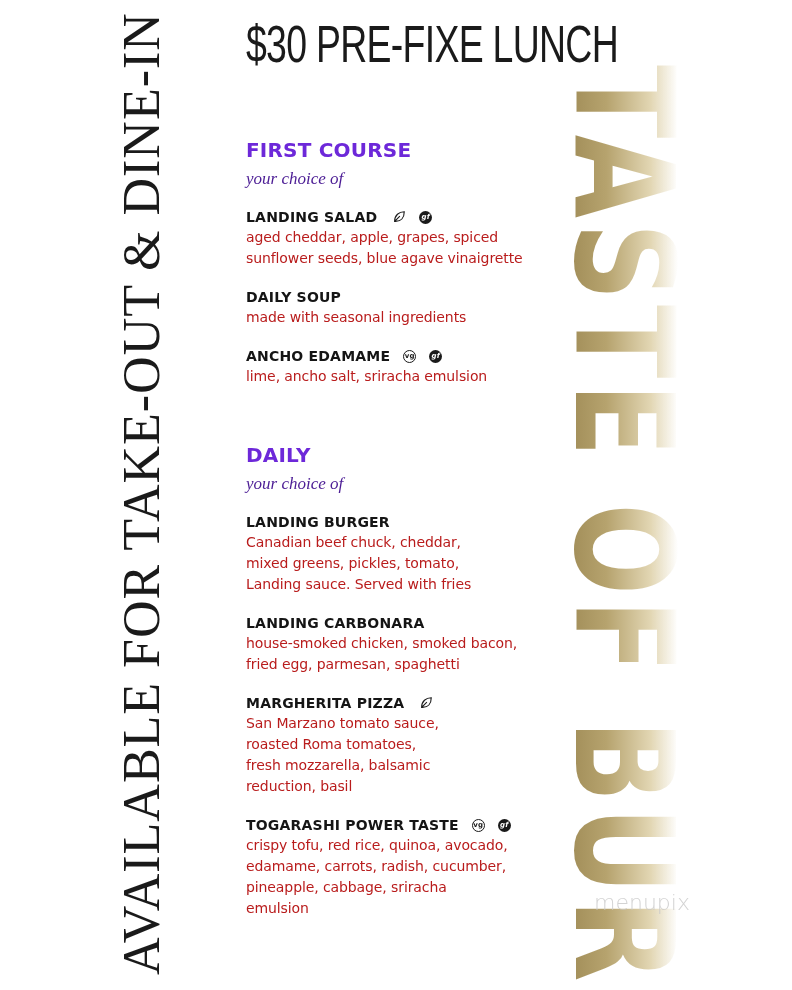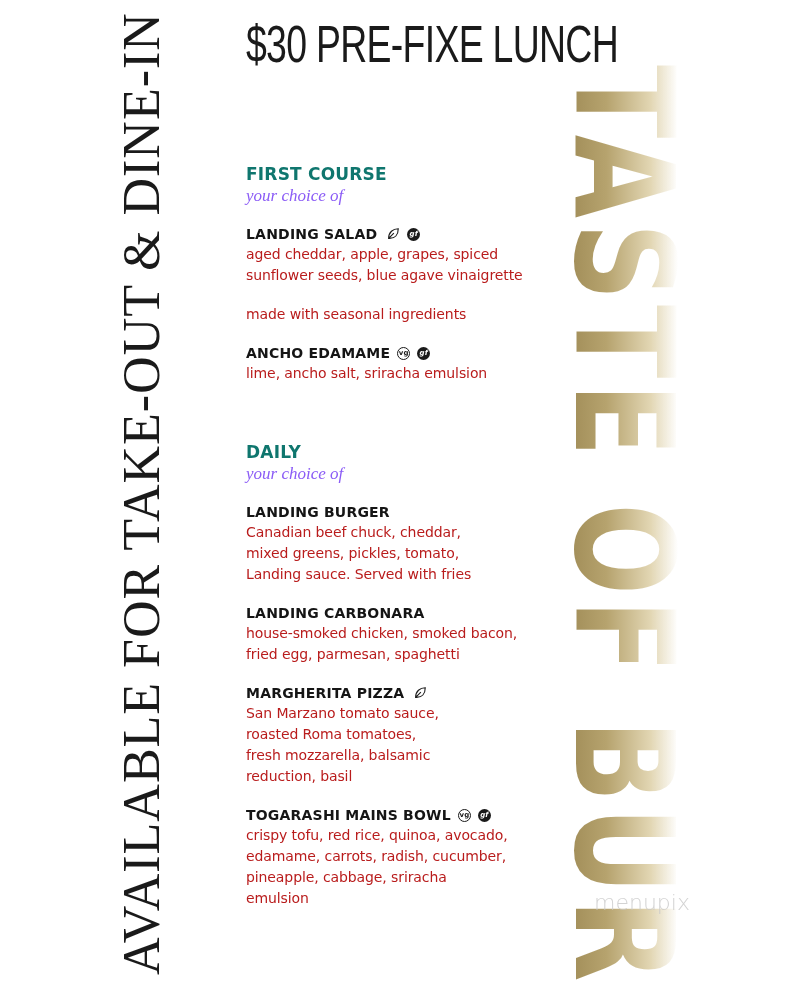--- a/index.html
+++ b/index.html
@@ -44,32 +44,32 @@
   .watermark {
     position:absolute; left:566px; top:890px;
     font-family:"DejaVu Sans", sans-serif; font-size:22px; font-weight:300;
     color:rgba(200,200,200,0.8); letter-spacing:0px;margin-left:28px;
   }
 
   
   .menu { position:absolute; left:246px; top:140px; width:320px; }
   .section { }
   .section-title {
-    font-family:"DejaVu Sans", sans-serif; font-weight:700; font-size:17px;
-    color:#0f766e; letter-spacing:0.2px; line-height:20px;margin-top:24px;
+    font-family:"DejaVu Sans", sans-serif; font-weight:700; font-size:20px;
+    color:#6d28d9; letter-spacing:0.2px; line-height:20px;
   }
   .section-sub {
     font-family:"Liberation Serif", "DejaVu Serif", serif; font-style:italic;
-    font-size:17px; color:#8b5cf6; line-height:20px; margin-top:2px;
+    font-size:17px; color:#4c1d95; line-height:20px; margin-top:9px;
   }
   .item { margin-top:18px; }
   .item-name {
     font-family:"DejaVu Sans", sans-serif; font-weight:700; font-size:14px;
     line-height:20px; letter-spacing:0.2px; color:#151515;
-    display:flex; align-items:center; gap:5px;
+    display:flex; align-items:center; gap:11px;
   }
   .item-desc {
     font-family:"DejaVu Sans", sans-serif; font-size:14px; line-height:21px;
     color:#b91c1c; white-space:pre-line; letter-spacing:-0.1px;
   }
   .badge { display:inline-flex; align-items:center; justify-content:center; width:13px; height:13px; border-radius:50%; font-size:7px; font-weight:700; line-height:1; margin-left:2px; }
   .badge.gf { background:#1a1a1a; color:#fff; font-style:italic;text-align:right; }
   .badge.vg { border:1px solid #1a1a1a; color:#1a1a1a; width:11px; height:11px;text-align:right; }
   .leaf { display:inline-block; width:14px; height:14px; margin-left:4px; }
 
@@ -106,20 +106,23 @@
         <svg class="leaf" viewBox="0 0 16 16">
             <path d="M3 13 C3 6 8 2 14 2 C14 9 10 13 4 13 Z M3 13 L9 7" fill="none" stroke="#1a1a1a" stroke-width="1.3"></path>
           </svg>
         <span class="badge gf">gf</span>
       </div>
       <div class="item-desc">aged cheddar, apple, grapes, spiced
 sunflower seeds, blue agave vinaigrette</div>
     </div>
 
     <div class="item">
+      <div class="item-name">
+        <span>DAILY SOUP</span>
+      </div>
       <div class="item-desc">made with seasonal ingredients</div>
     </div>
 
     <div class="item">
       <div class="item-name">
         <span>ANCHO EDAMAME</span>
         <span class="badge vg">vg</span>
         <span class="badge gf">gf</span>
       </div>
       <div class="item-desc">lime, ancho salt, sriracha emulsion</div>
@@ -155,21 +158,21 @@
           </svg>
       </div>
       <div class="item-desc">San Marzano tomato sauce,
 roasted Roma tomatoes,
 fresh mozzarella, balsamic
 reduction, basil</div>
     </div>
 
     <div class="item">
       <div class="item-name">
-        <span>TOGARASHI MAINS BOWL</span>
+        <span>TOGARASHI POWER TASTE</span>
         <span class="badge vg">vg</span>
         <span class="badge gf">gf</span>
       </div>
       <div class="item-desc">crispy tofu, red rice, quinoa, avocado,
 edamame, carrots, radish, cucumber,
 pineapple, cabbage, sriracha
 emulsion</div>
     </div>
   </div>
 </div>

